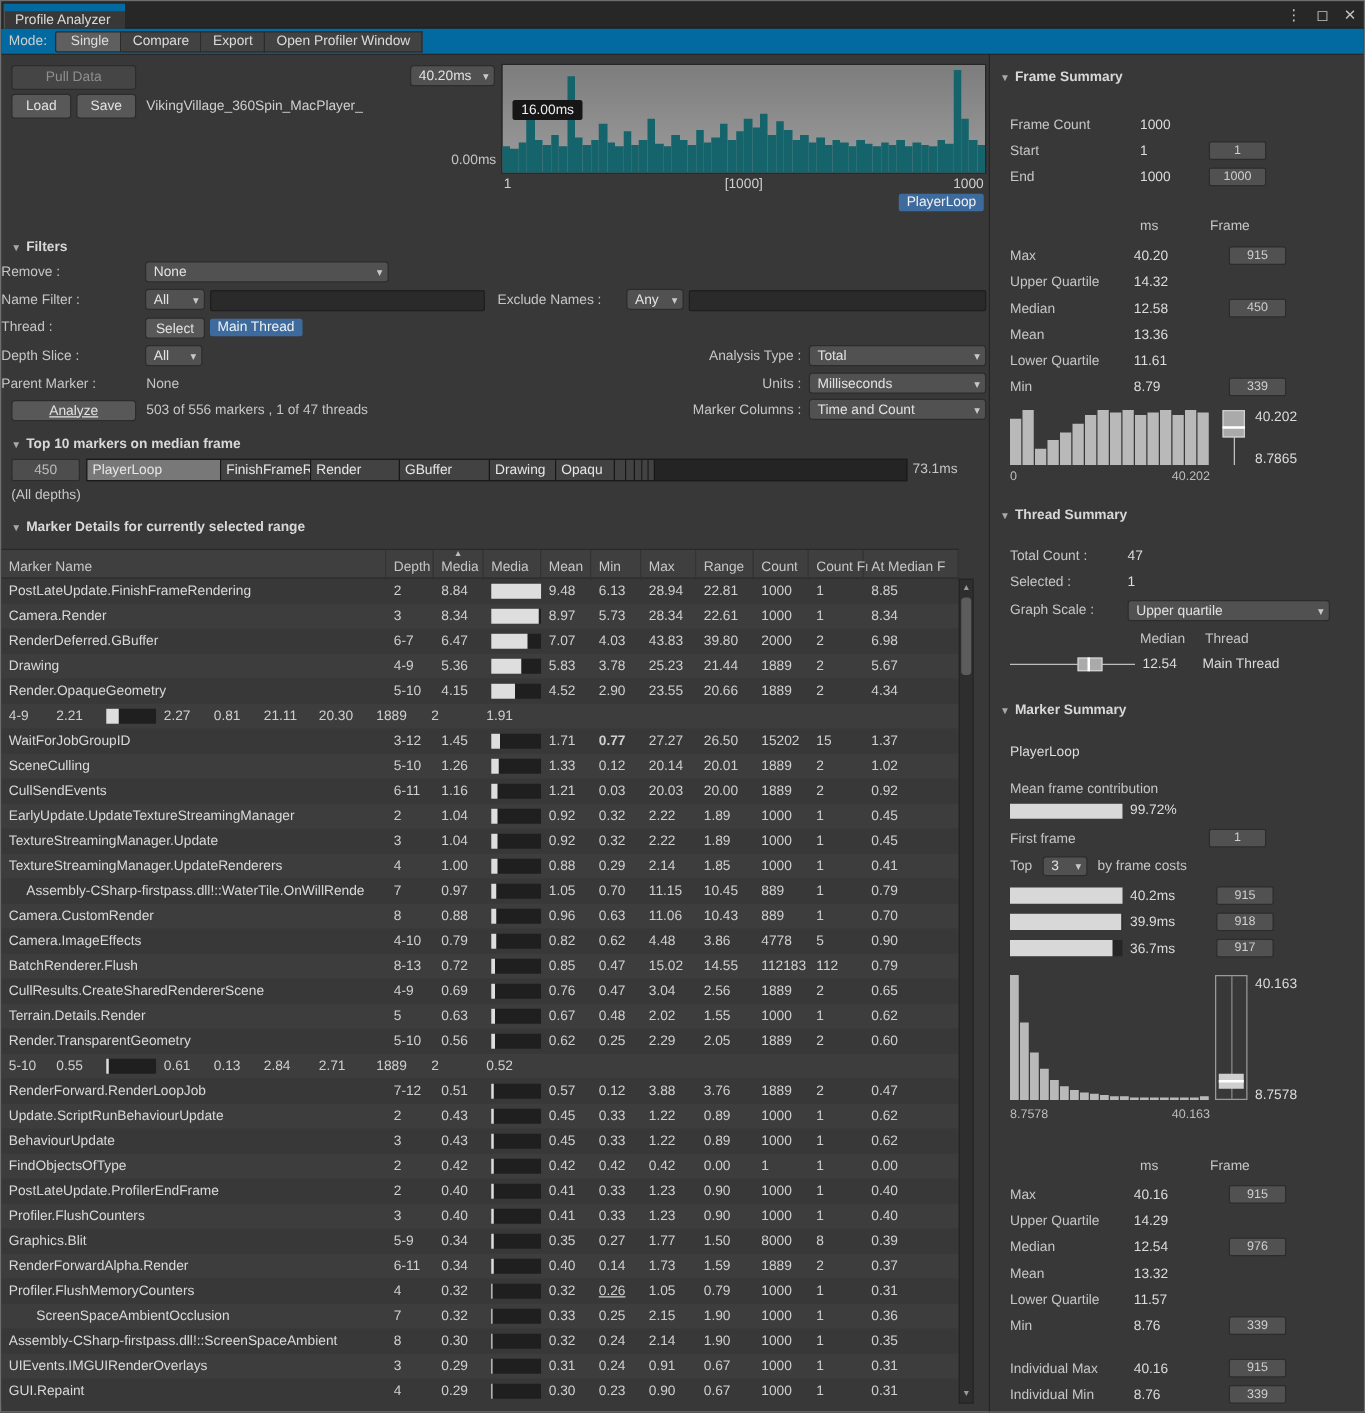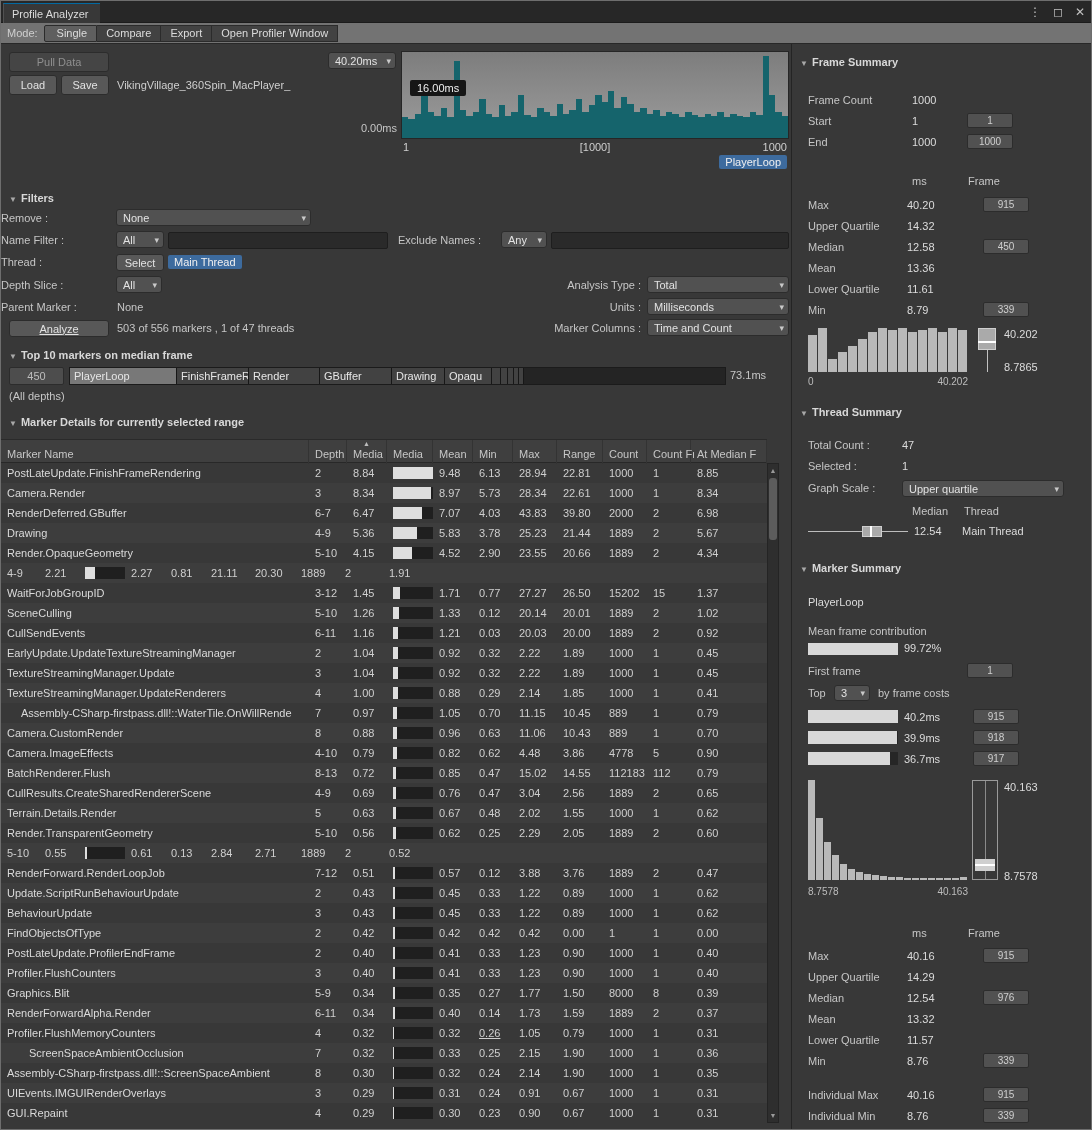--- a/index.html
+++ b/index.html
@@ -1,24 +1,24 @@
 <!DOCTYPE html>
 <html><head>
 <meta charset="utf-8">
 <style>
 *{box-sizing:border-box;margin:0;padding:0;}
 body{background:#4a4a4a;font-family:"Liberation Sans",sans-serif;}
 .window{position:relative;width:1092px;height:1130px;background:#383838;color:#d2d2d2;font-size:11px;border:1px solid #6e6e6e;overflow:hidden;}
 
 .titlebar{position:absolute;left:0;top:0;right:0;height:22px;background:#272727;border-bottom:1px solid #1c1c1c;}
-.tab{position:absolute;left:2px;top:2px;height:20px;background:#383838;color:#dcdcdc;display:flex;align-items:center;padding:0 12px 0 8px;border-top:1px solid #0369a1;border-left:1px solid #515151;}
+.tab{position:absolute;left:2px;top:2px;height:20px;background:#383838;color:#dcdcdc;display:flex;align-items:center;padding:0 12px 0 8px;border-top:6px solid #0369a1;border-left:1px solid #515151;}
 .win-controls{position:absolute;right:6px;top:0;height:22px;display:flex;align-items:center;gap:12px;color:#c2c2c2;font-size:12px;}
 .win-controls span{cursor:default;}
 
-.toolbar{position:absolute;left:0;top:22px;right:0;height:21px;background:#737373;border-bottom:1px solid #282828;display:flex;align-items:center;padding-left:6px;}
+.toolbar{position:absolute;left:0;top:22px;right:0;height:21px;background:#0369a1;border-bottom:1px solid #282828;display:flex;align-items:center;padding-left:6px;}
 .mode-label{margin-right:6px;color:#cfcfcf;}
 #mode-buttons{display:flex;height:17px;}
 .tb-btn{height:17px;padding:0 9px;display:flex;align-items:center;background:#424242;border:1px solid #2b2b2b;border-left-width:0;color:#dcdcdc;}
 .tb-btn:first-child{border-left-width:1px;border-radius:2px 0 0 2px;padding-left:12px;}
 .tb-btn.active{background:#5f5f5f;}
 
 .left-pane{position:absolute;left:0;top:43px;width:790px;height:1087px;}
 .right-panel{position:absolute;left:790px;top:43px;width:300px;height:1087px;border-left:1px solid #242424;background:#383838;}
 
 .btn{position:absolute;height:20px;background:#585858;border:1px solid #2c2c2c;border-radius:3px;color:#e2e2e2;display:flex;align-items:center;justify-content:center;font-size:11px;}
@@ -438,21 +438,21 @@
           <div class="tr">
             <div class="td td-name" style="width: 308px;">WaitForJobGroupID</div>
             <div class="td" style="width: 38px;">3-12</div>
             <div class="td" style="width: 40px;">1.45</div>
             <div class="td" style="width: 46px;">
               <div class="bar-track">
                 <div class="bar-fill" style="width: 16.4027%;"></div>
               </div>
             </div>
             <div class="td" style="width: 40px;">1.71</div>
-            <div class="td" style="width: 40px;">0.77</div>
+            <div class="td" style="width: 40px; font-weight: bold;">0.77</div>
             <div class="td" style="width: 44px;">27.27</div>
             <div class="td" style="width: 46px;">26.50</div>
             <div class="td" style="width: 44px;">15202</div>
             <div class="td" style="width: 44px;">15</div>
             <div class="td" style="width: 76px;">1.37</div>
           </div>
           <div class="tr alt">
             <div class="td td-name" style="width: 308px;">SceneCulling</div>
             <div class="td" style="width: 38px;">5-10</div>
             <div class="td" style="width: 40px;">1.26</div>

